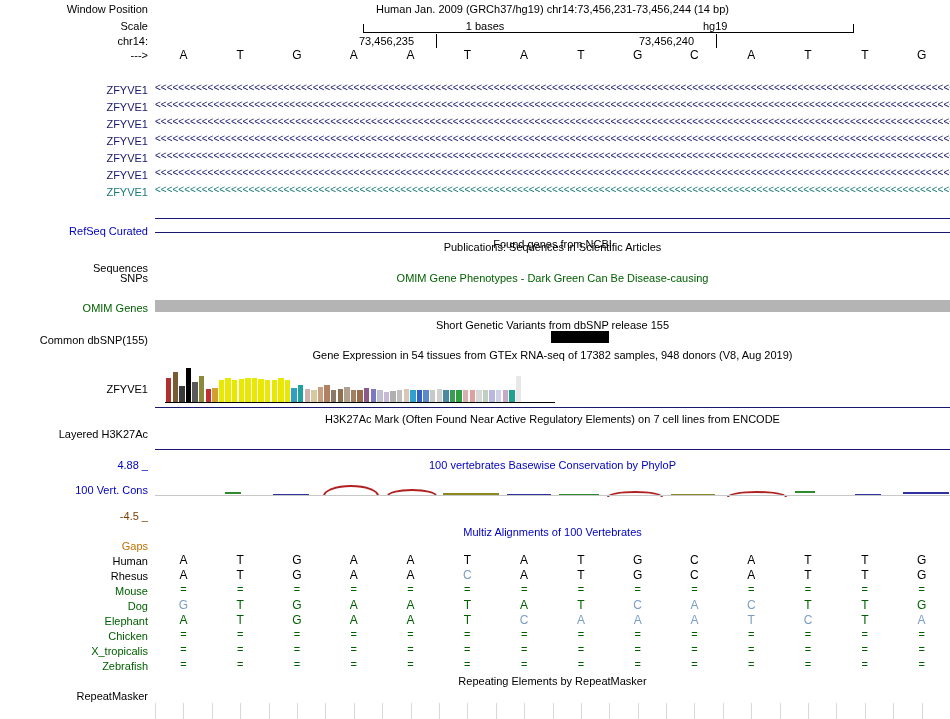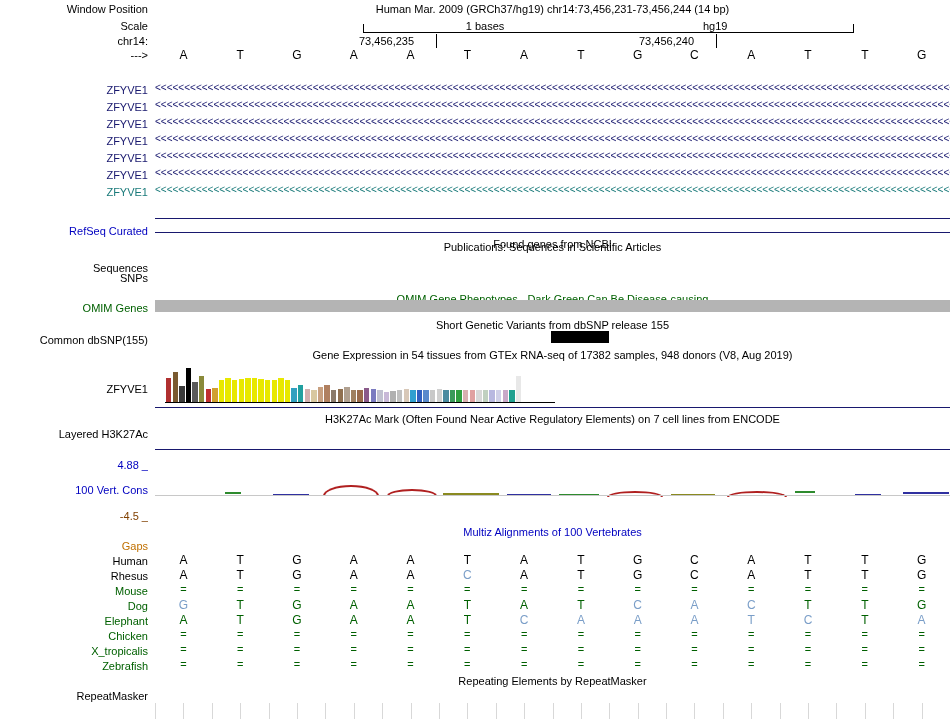--- a/index.html
+++ b/index.html
@@ -182,21 +182,21 @@
     <div class="lbl green" style="top:615px;">Elephant</div>
     <div class="lbl green" style="top:630px;">Chicken</div>
     <div class="lbl green" style="top:645px;">X_tropicalis</div>
     <div class="lbl green" style="top:660px;">Zebrafish</div>
 
     <div class="lbl" style="top:690px;">RepeatMasker</div>
   </div>
 
   <div class="track-area">
 
-    <div class="center-title" style="top:3px;">Human Mar. 2009 (GRCh37/hg19)   chr14:73,456,231-73,456,244 (14 bp)</div>
+    <div class="center-title" style="top:3px;">Human Jan. 2009 (GRCh37/hg19)   chr14:73,456,231-73,456,244 (14 bp)</div>
 
     <div class="hdr-line" style="top:20px; left:150px; width:360px; text-align:center;">1 bases</div>
     <div class="baseline" style="top:32px; left:208px; width:490px;"></div>
     <div class="vtick" style="top:24px; left:208px; height:9px;"></div>
     <div class="vtick" style="top:24px; left:698px; height:9px;"></div>
     <div class="hdr-line" style="top:20px; left:548px;">hg19</div>
 
     <div class="hdr-line" style="top:35px; left:204px;">73,456,235</div>
     <div class="vtick" style="top:34px; left:281px; height:14px;"></div>
     <div class="hdr-line" style="top:35px; left:484px;">73,456,240</div>
@@ -228,21 +228,21 @@
         <div class="arrowrow" style="top: 167px;">&lt;&lt;&lt;&lt;&lt;&lt;&lt;&lt;&lt;&lt;&lt;&lt;&lt;&lt;&lt;&lt;&lt;&lt;&lt;&lt;&lt;&lt;&lt;&lt;&lt;&lt;&lt;&lt;&lt;&lt;&lt;&lt;&lt;&lt;&lt;&lt;&lt;&lt;&lt;&lt;&lt;&lt;&lt;&lt;&lt;&lt;&lt;&lt;&lt;&lt;&lt;&lt;&lt;&lt;&lt;&lt;&lt;&lt;&lt;&lt;&lt;&lt;&lt;&lt;&lt;&lt;&lt;&lt;&lt;&lt;&lt;&lt;&lt;&lt;&lt;&lt;&lt;&lt;&lt;&lt;&lt;&lt;&lt;&lt;&lt;&lt;&lt;&lt;&lt;&lt;&lt;&lt;&lt;&lt;&lt;&lt;&lt;&lt;&lt;&lt;&lt;&lt;&lt;&lt;&lt;&lt;&lt;&lt;&lt;&lt;&lt;&lt;&lt;&lt;&lt;&lt;&lt;&lt;&lt;&lt;&lt;&lt;&lt;&lt;&lt;&lt;&lt;&lt;&lt;&lt;&lt;&lt;&lt;&lt;&lt;&lt;&lt;&lt;&lt;&lt;&lt;&lt;&lt;&lt;&lt;&lt;&lt;&lt;&lt;&lt;&lt;&lt;&lt;&lt;&lt;&lt;&lt;&lt;&lt;&lt;&lt;&lt;&lt;&lt;&lt;&lt;&lt;&lt;&lt;&lt;&lt;&lt;&lt;&lt;&lt;&lt;&lt;&lt;&lt;&lt;&lt;&lt;&lt;&lt;&lt;&lt;&lt;&lt;&lt;&lt;</div>
         <div class="arrowrow t" style="top: 184px;">&lt;&lt;&lt;&lt;&lt;&lt;&lt;&lt;&lt;&lt;&lt;&lt;&lt;&lt;&lt;&lt;&lt;&lt;&lt;&lt;&lt;&lt;&lt;&lt;&lt;&lt;&lt;&lt;&lt;&lt;&lt;&lt;&lt;&lt;&lt;&lt;&lt;&lt;&lt;&lt;&lt;&lt;&lt;&lt;&lt;&lt;&lt;&lt;&lt;&lt;&lt;&lt;&lt;&lt;&lt;&lt;&lt;&lt;&lt;&lt;&lt;&lt;&lt;&lt;&lt;&lt;&lt;&lt;&lt;&lt;&lt;&lt;&lt;&lt;&lt;&lt;&lt;&lt;&lt;&lt;&lt;&lt;&lt;&lt;&lt;&lt;&lt;&lt;&lt;&lt;&lt;&lt;&lt;&lt;&lt;&lt;&lt;&lt;&lt;&lt;&lt;&lt;&lt;&lt;&lt;&lt;&lt;&lt;&lt;&lt;&lt;&lt;&lt;&lt;&lt;&lt;&lt;&lt;&lt;&lt;&lt;&lt;&lt;&lt;&lt;&lt;&lt;&lt;&lt;&lt;&lt;&lt;&lt;&lt;&lt;&lt;&lt;&lt;&lt;&lt;&lt;&lt;&lt;&lt;&lt;&lt;&lt;&lt;&lt;&lt;&lt;&lt;&lt;&lt;&lt;&lt;&lt;&lt;&lt;&lt;&lt;&lt;&lt;&lt;&lt;&lt;&lt;&lt;&lt;&lt;&lt;&lt;&lt;&lt;&lt;&lt;&lt;&lt;&lt;&lt;&lt;&lt;&lt;&lt;&lt;&lt;&lt;&lt;&lt;&lt;</div>
       </div>
 
     <div class="sep" style="top:218px;"></div>
     <div class="center-title" style="top:238px;">Found genes from NCBI</div>
     <div class="hline" style="top:232px; left:0; width:795px;"></div>
 
     <div class="center-title" style="top:241px; color:#000;">Publications: Sequences in Scientific Articles</div>
 
-    <div class="center-title green" style="top:272px;margin-top:21px;">OMIM Gene Phenotypes - Dark Green Can Be Disease-causing</div>
+    <div class="center-title green" style="top:272px;">OMIM Gene Phenotypes - Dark Green Can Be Disease-causing</div>
     <div class="greybar" style="top:300px; left:0px; width:795px;"></div>
 
     <div class="center-title" style="top:319px;">Short Genetic Variants from dbSNP release 155</div>
     <div class="blackbar" style="top:331px; left:396px; width:58px;"></div>
 
     <div class="center-title" style="top:349px;">Gene Expression in 54 tissues from GTEx RNA-seq of 17382 samples, 948 donors (V8, Aug 2019)</div>
     <div class="gtexwrap" id="gtexwrap" style="top:362px; left:10px; width:390px; height:40px;">
         <div class="gtex-bar" style="left: 1px; width: 5.4px; height: 24px; background: rgb(176, 48, 48);"></div>
         <div class="gtex-bar" style="left: 7.6px; width: 5.4px; height: 30px; background: rgb(122, 90, 48);"></div>
         <div class="gtex-bar" style="left: 14.2px; width: 5.4px; height: 16px; background: rgb(58, 58, 58);"></div>
@@ -297,20 +297,21 @@
         <div class="gtex-bar" style="left: 337.6px; width: 5.4px; height: 12px; background: rgb(200, 168, 200);"></div>
         <div class="gtex-bar" style="left: 344.2px; width: 5.4px; height: 12px; background: rgb(32, 160, 144);"></div>
         <div class="gtex-bar" style="left: 350.8px; width: 5.4px; height: 26px; background: rgb(232, 232, 232);"></div>
       </div>
     <div class="baseline" style="top:402px; left:10px; width:390px; border-top:1px solid #000;"></div>
 
     <div class="sep" style="top:407px;"></div>
     <div class="center-title" style="top:413px;">H3K27Ac Mark (Often Found Near Active Regulatory Elements) on 7 cell lines from ENCODE</div>
     <div class="sep" style="top:449px;"></div>
 
+    <div class="center-title blue" style="top:459px;">100 vertebrates Basewise Conservation by PhyloP</div>
     <div class="consrow" style="top:478px;" id="consrow">
         <div style="position: absolute; left: 70px; top: 14px; width: 16px; height: 2px; border-top: 2px solid rgb(46, 139, 46);"></div>
         <div style="position: absolute; left: 118px; top: 16px; width: 36px; height: 2px; border-top: 2px solid rgb(48, 48, 160);"></div>
         <div style="position: absolute; left: 168px; top: 7px; width: 52px; height: 9px; border-top: 2px solid rgb(176, 32, 32); border-left: 2px solid rgb(176, 32, 32); border-right: 2px solid rgb(176, 32, 32); border-top-left-radius: 50% 100%; border-top-right-radius: 50% 100%;"></div>
         <div style="position: absolute; left: 232px; top: 11px; width: 46px; height: 5px; border-top: 2px solid rgb(176, 32, 32); border-left: 2px solid rgb(176, 32, 32); border-right: 2px solid rgb(176, 32, 32); border-top-left-radius: 50% 100%; border-top-right-radius: 50% 100%;"></div>
         <div style="position: absolute; left: 288px; top: 15px; width: 56px; height: 4px; border-top: 2px solid rgb(138, 138, 32);"></div>
         <div style="position: absolute; left: 352px; top: 16px; width: 44px; height: 2px; border-top: 2px solid rgb(48, 48, 160);"></div>
         <div style="position: absolute; left: 404px; top: 16px; width: 40px; height: 2px; border-top: 2px solid rgb(46, 139, 46);"></div>
         <div style="position: absolute; left: 452px; top: 13px; width: 52px; height: 4px; border-top: 2px solid rgb(176, 32, 32); border-left: 2px solid rgb(176, 32, 32); border-right: 2px solid rgb(176, 32, 32); border-top-left-radius: 50% 100%; border-top-right-radius: 50% 100%;"></div>
         <div style="position: absolute; left: 516px; top: 16px; width: 44px; height: 2px; border-top: 2px solid rgb(138, 138, 32);"></div>

